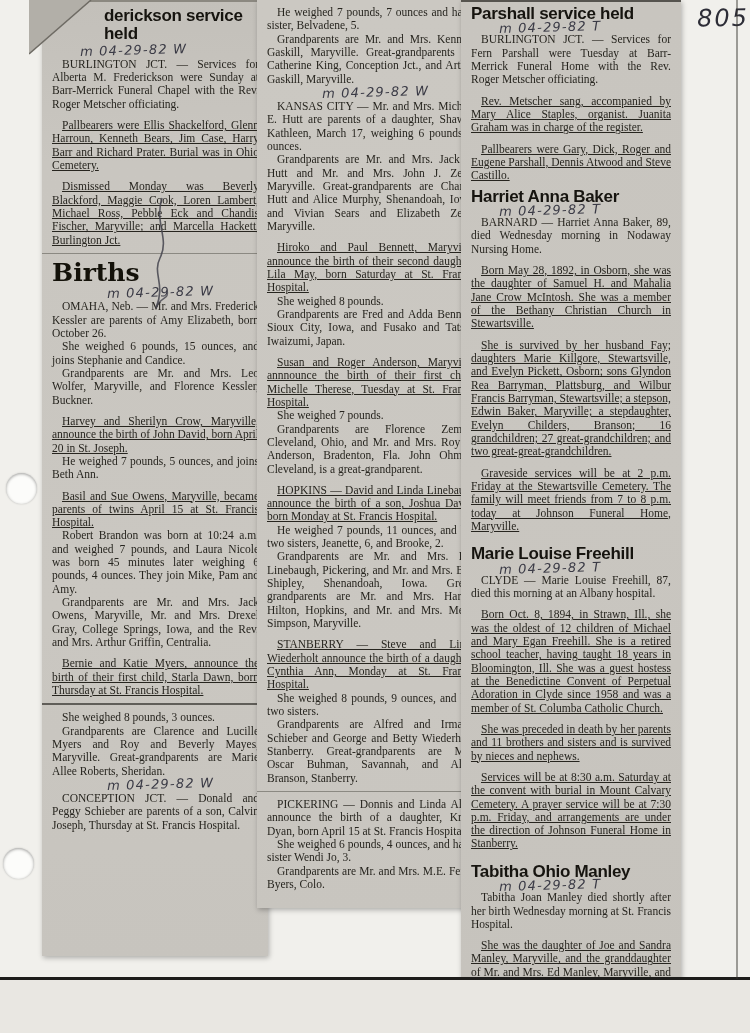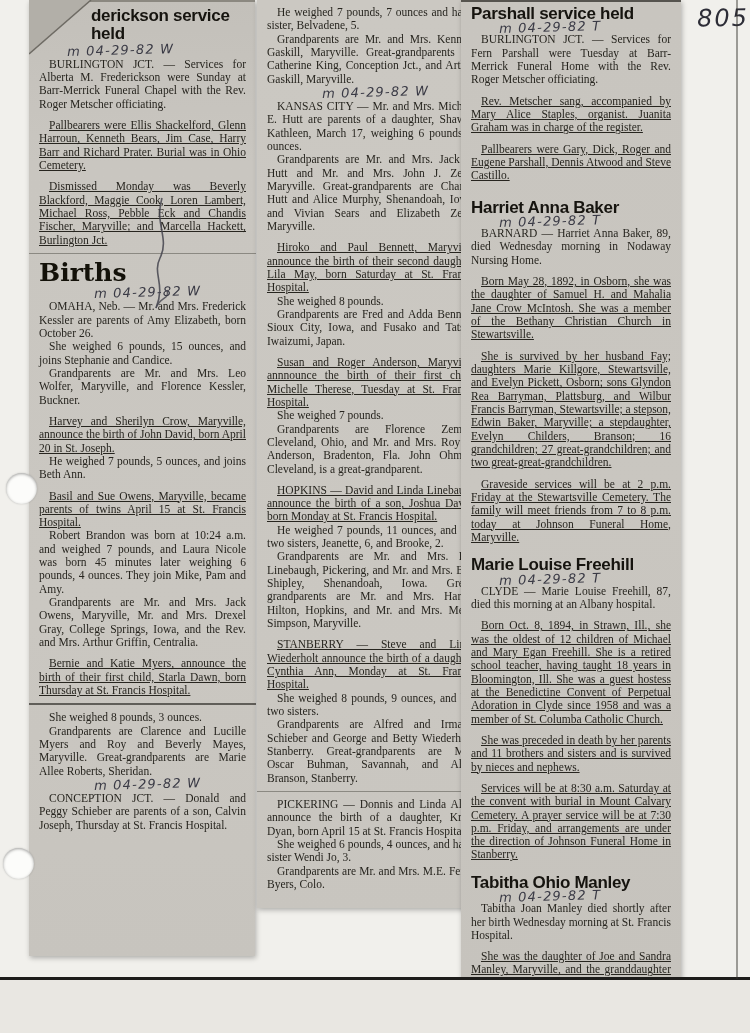--- a/index.html
+++ b/index.html
@@ -12,21 +12,21 @@
   .edge-line{position:absolute;left:0;top:977px;width:750px;height:3px;background:#1e1d1b;}
   .below-band{position:absolute;left:0;top:980px;width:750px;height:53px;background:#e9e7e2;}
   .right-edge{position:absolute;left:736px;top:0;width:2px;height:979px;background:rgba(50,48,44,.45);}
 
   
   .clip{
     position:absolute;top:0;box-sizing:border-box;
     background:#c9c6c0;color:#26241f;
     box-shadow:1px 2px 5px rgba(0,0,0,.28);
   }
-  .col-left{left:29px;width:226px;min-height:956px;padding:5px 9px 10px 10px;border-top:2px solid #8b8880;
+  .col-left{left:42px;width:226px;min-height:956px;padding:5px 9px 10px 10px;border-top:2px solid #8b8880;
     background:linear-gradient(180deg,#c3c0ba 0px,#c9c6c0 160px,#cac7c1 620px,#c7c4be 956px);}
   .col-mid{left:257px;width:229px;min-height:908px;padding:6px 10px 12px 10px;
     background:linear-gradient(180deg,#cbc8c2 0px,#cac7c1 700px,#c8c5bf 908px);}
   .col-right{left:461px;width:220px;min-height:978px;padding:3px 10px 10px 10px;border-top:2px solid #56544f;
     background:linear-gradient(180deg,#c8c5bf 0px,#c9c6c0 500px,#c6c3bd 978px);}
 
   p.np{
     margin:0;font-size:11.5px;line-height:1.16;text-align:justify;text-indent:10px;
     font-family:"Liberation Serif", serif;color:#27251f;
   }
@@ -135,21 +135,21 @@
     <p class="np">She weighed 6 pounds, 4 ounces, and has a sister Wendi Jo, 3.</p>
     <p class="np">Grandparents are Mr. and Mrs. M.E. Ferry, Byers, Colo.</p>
   </div>
 
   <div class="clip col-right">
     <h2 class="headline">Parshall service held</h2>
     <div class="hw tight">m 04-29-82 T</div>
     <p class="np">BURLINGTON JCT. — Services for Fern Parshall were Tuesday at Barr-Merrick Funeral Home with the Rev. Roger Metscher officiating.</p>
     <p class="np brk">Rev. Metscher sang, accompanied by Mary Alice Staples, organist. Juanita Graham was in charge of the register.</p>
     <p class="np brk">Pallbearers were Gary, Dick, Roger and Eugene Parshall, Dennis Atwood and Steve Castillo.</p>
-    <h2 class="headline brk" style="margin-top:16px;">Harriet Anna Baker</h2>
+    <h2 class="headline brk" style="margin-top:5px;">Harriet Anna Baker</h2>
     <div class="hw tight">m 04-29-82 T</div>
     <p class="np">BARNARD — Harriet Anna Baker, 89, died Wednesday morning in Nodaway Nursing Home.</p>
     <p class="np brk">Born May 28, 1892, in Osborn, she was the daughter of Samuel H. and Mahalia Jane Crow McIntosh. She was a member of the Bethany Christian Church in Stewartsville.</p>
     <p class="np brk">She is survived by her husband Fay; daughters Marie Killgore, Stewartsville, and Evelyn Pickett, Osborn; sons Glyndon Rea Barryman, Plattsburg, and Wilbur Francis Barryman, Stewartsville; a stepson, Edwin Baker, Maryville; a stepdaughter, Evelyn Childers, Branson; 16 grandchildren; 27 great-grandchildren; and two great-great-grandchildren.</p>
     <p class="np brk">Graveside services will be at 2 p.m. Friday at the Stewartsville Cemetery. The family will meet friends from 7 to 8 p.m. today at Johnson Funeral Home, Maryville.</p>
     <h2 class="headline" style="margin-top:12px;">Marie Louise Freehill</h2>
     <div class="hw tight">m 04-29-82 T</div>
     <p class="np">CLYDE — Marie Louise Freehill, 87, died this morning at an Albany hospital.</p>
     <p class="np brk">Born Oct. 8, 1894, in Strawn, Ill., she was the oldest of 12 children of Michael and Mary Egan Freehill. She is a retired school teacher, having taught 18 years in Bloomington, Ill. She was a guest hostess at the Benedictine Convent of Perpetual Adoration in Clyde since 1958 and was a member of St. Columba Catholic Church.</p>
     <p class="np brk">She was preceded in death by her parents and 11 brothers and sisters and is survived by nieces and nephews.</p>

